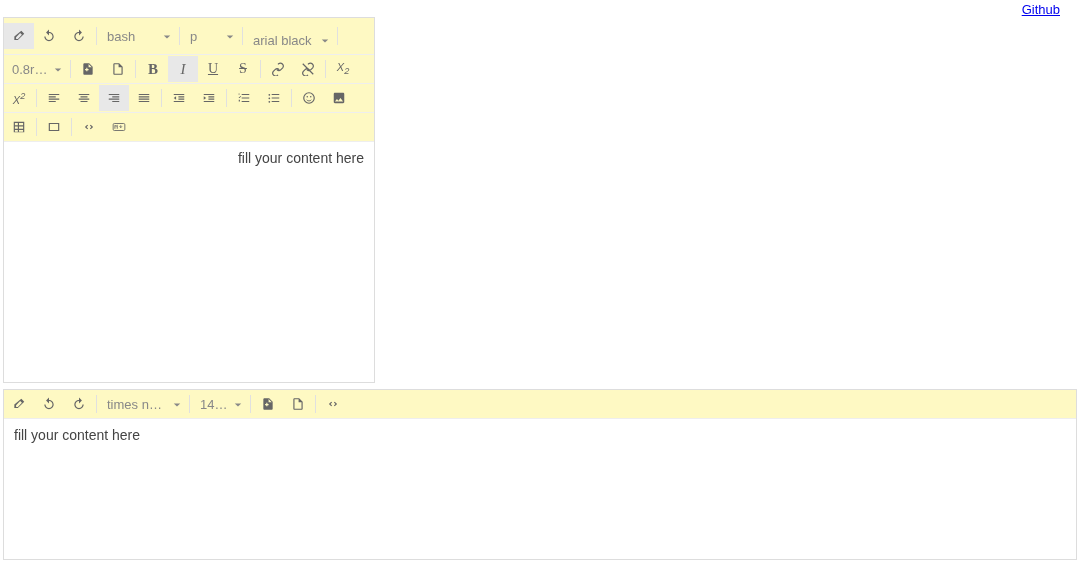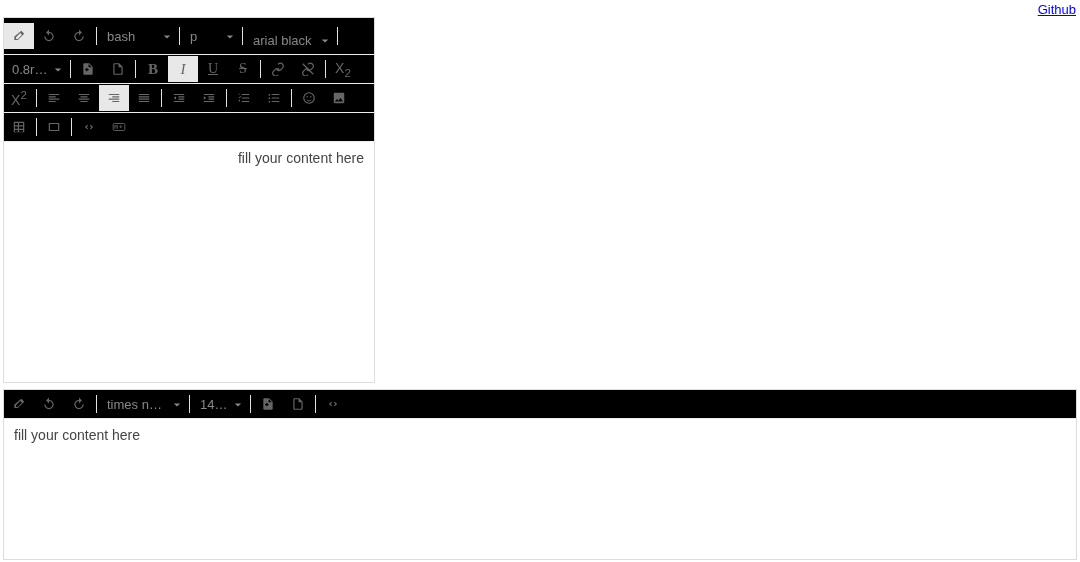--- a/index.html
+++ b/index.html
@@ -1,31 +1,31 @@
 <!DOCTYPE html>
 <html><head>
 <meta charset="utf-8">
 <style>
 * { box-sizing: border-box; margin: 0; padding: 0; }
 body { font-family: Arial, sans-serif; font-size: 13px; color: #555; width: 1080px; background: #fff; }
-.top-link { text-align: right; padding: 2px 4px 0 0; }
+.top-link { text-align: right; padding: 2px 20px 0 0; }
 .top-link a { color: #0000EE; text-decoration: underline; font-size: 13px; }
 .editor { border: 1px solid #ddd; }
 .editor1 { width: 372px; margin: 0 0 6px 3px; }
 .editor2 { width: 1074px; margin: 0 0 0 3px; }
-.toolbar { display: flex; flex-wrap: wrap; align-items: center; border-bottom: 1px solid #eee; background: #000000; min-height: 28px; padding: 1px 0; }
+.toolbar { display: flex; flex-wrap: wrap; align-items: center; border-bottom: 1px solid #eee; background: #fef9c3; min-height: 28px; padding: 1px 0; }
 .btn { width: 30px; height: 26px; display: flex; align-items: center; justify-content: center; cursor: pointer; color: #666; }
 .btn.active { background: #e8e8e8; }
 .btn svg { width: 14px; height: 14px; fill: #666; }
 .btn .txt { font-size: 12px; color: #666; font-family: Arial; }
 .btn .bold { font-weight: bold; font-size: 15px; font-family: 'Times New Roman', serif; }
 .btn .italic { font-style: italic; font-size: 15px; font-family: 'Times New Roman', serif; }
 .btn .under { text-decoration: underline; font-size: 14px; font-family: 'Times New Roman', serif; }
 .btn .strike { text-decoration: line-through; font-size: 14px; font-family: 'Times New Roman', serif; }
-.btn .sup { font-size: 14px; }
+.btn .sup { font-size: 11px; font-style: italic; }
 .sel { display: flex; align-items: center; height: 26px; padding: 0 6px 0 8px; cursor: pointer; color: #666; min-width: 50px; }
 .sel .label { font-size: 13px; color: #888; flex: 1; white-space: nowrap; overflow: hidden; text-overflow: ellipsis; }
 .sel .caret { margin-left: 6px; }
 .sel .caret svg { width: 8px; height: 8px; fill: #888; }
 .sep { width: 1px; height: 18px; background: #e0e0e0; margin: 0 2px; }
 .content { min-height: 240px; padding: 8px 10px; font-size: 14px; color: #444; }
 .content.right { text-align: right; }
 .content2 { min-height: 140px; padding: 8px 10px; font-size: 14px; color: #444; }
 .w-lang { width: 78px; }
 .w-tag { width: 58px; }

